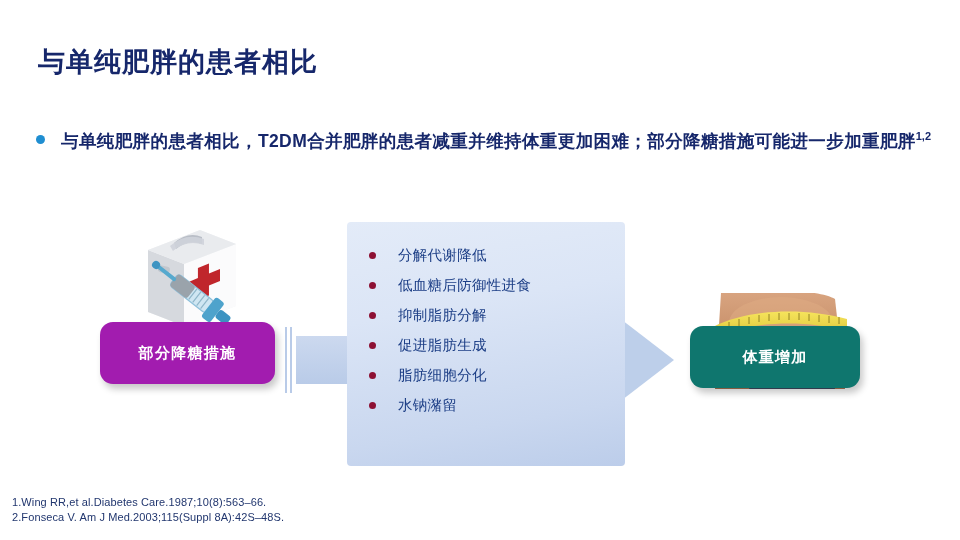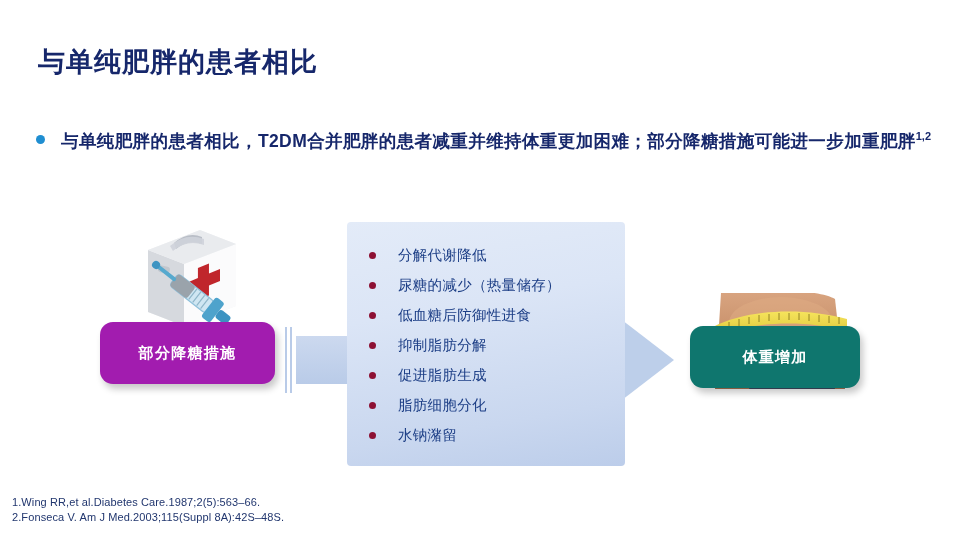--- a/index.html
+++ b/index.html
@@ -259,24 +259,20 @@
     </div>
     <div class="label-box left">
       <span class="label-text">部分降糖措施</span>
     </div>
   </div>
 
   <div class="list-panel">
     <div class="list-item">
       <span class="li-bullet"></span>
       <span class="li-label">分解代谢降低</span>
-    </div>
-    <div class="list-item">
-      <span class="li-bullet"></span>
-      <span class="li-label">尿糖的减少（热量储存）</span>
     </div>
     <div class="list-item">
       <span class="li-bullet"></span>
       <span class="li-label">低血糖后防御性进食</span>
     </div>
     <div class="list-item">
       <span class="li-bullet"></span>
       <span class="li-label">抑制脂肪分解</span>
     </div>
     <div class="list-item">
@@ -342,15 +338,15 @@
       </svg>
     </div>
     <div class="label-box right">
       <span class="label-text">体重增加</span>
     </div>
   </div>
 
 </div>
 
 <div class="refs">
-  <div>1.Wing RR,et al.Diabetes Care.1987;2(5):563–66.</div>
+  <div>1.Wing RR,et al.Diabetes Care.1987;10(8):563–66.</div>
   <div>2.Fonseca V. Am J Med.2003;115(Suppl 8A):42S–48S.</div>
 </div>
 
 </body></html>

